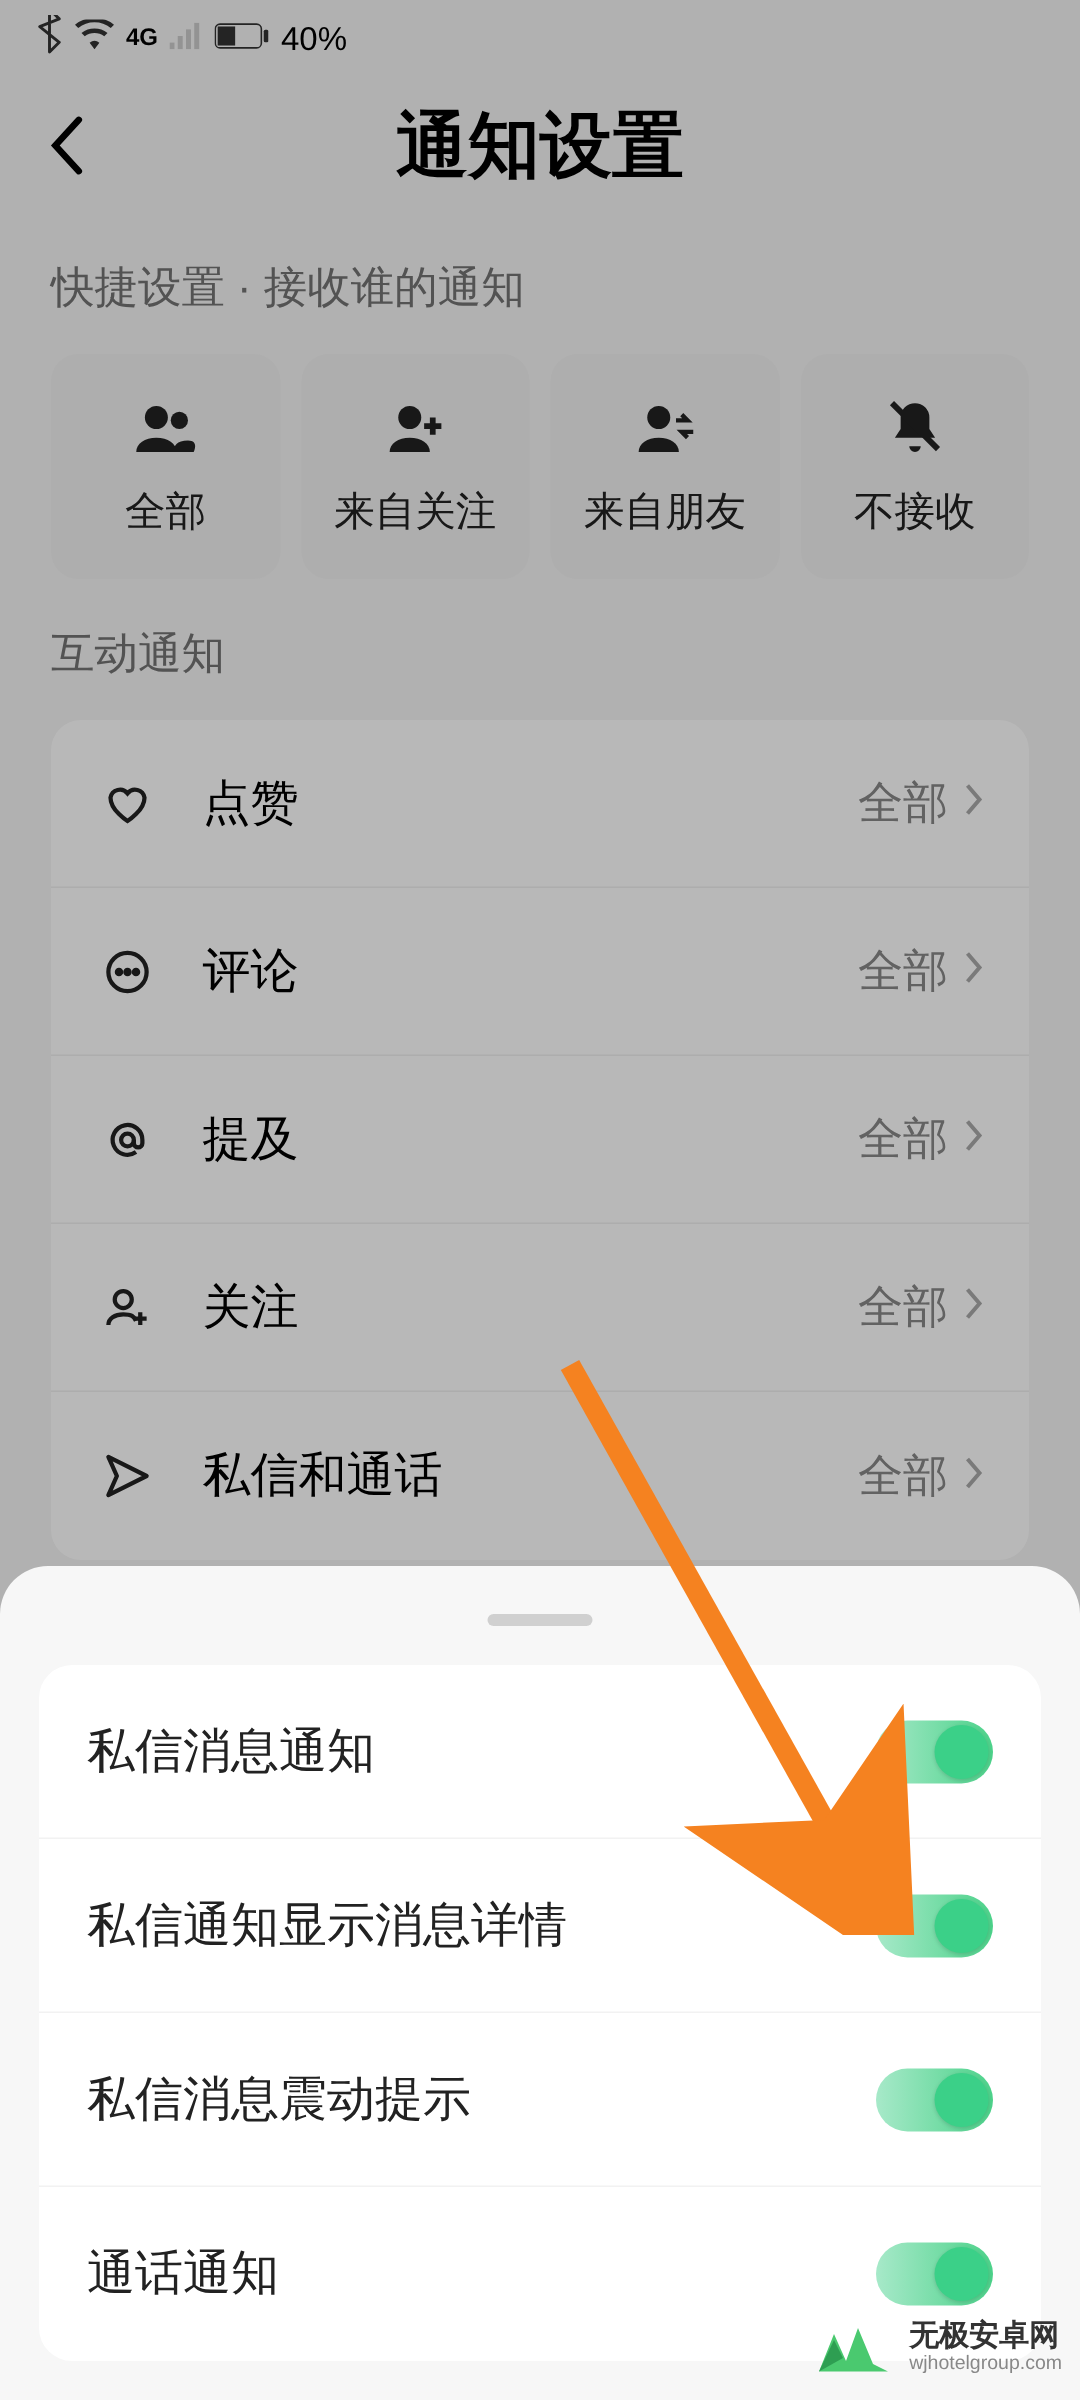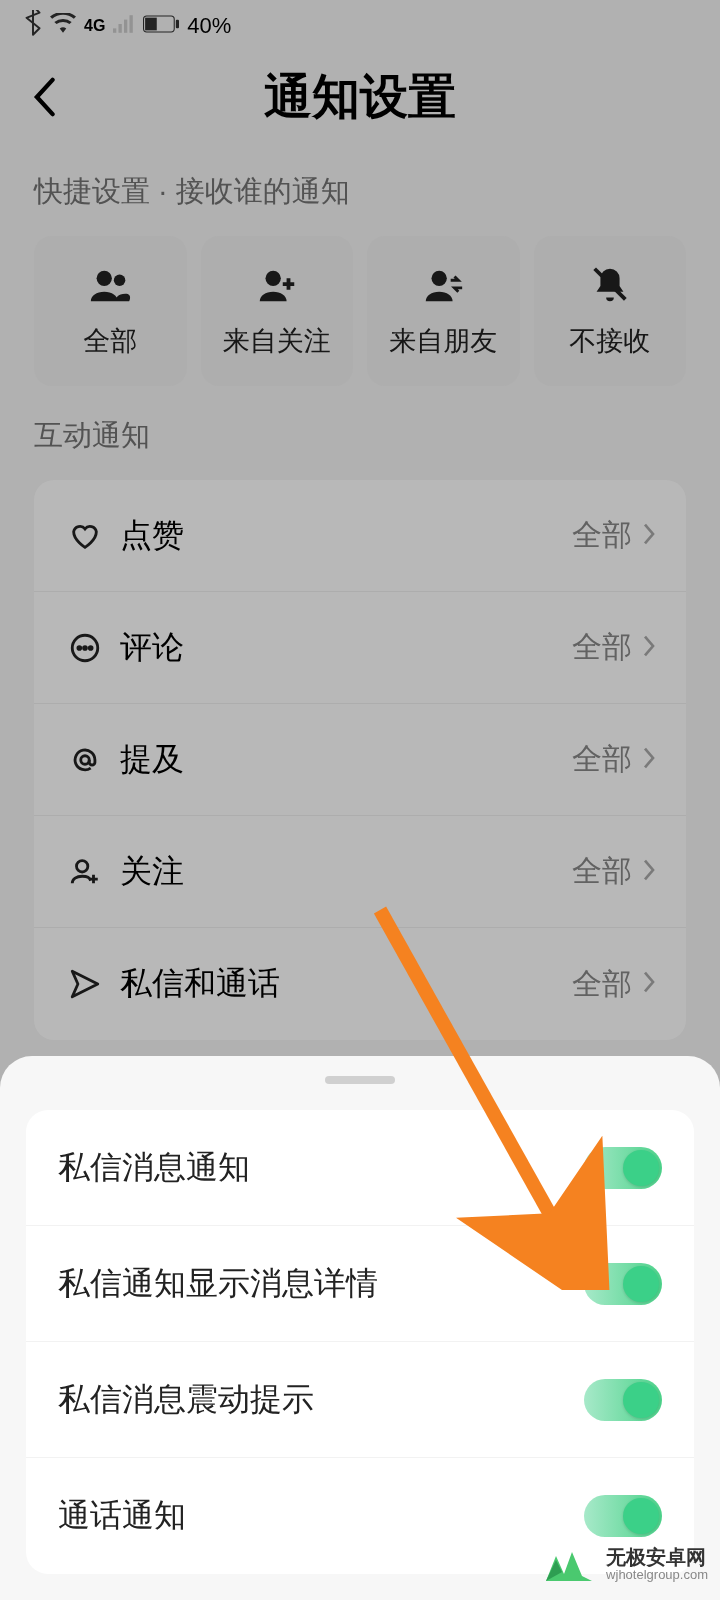--- a/index.html
+++ b/index.html
@@ -74,30 +74,30 @@
 }
 .list-item {
   height: 112px;
   display: flex;
   align-items: center;
   padding: 0 30px;
   border-bottom: 1px solid #f0f0f0;
 }
 .list-item:last-child { border-bottom: none; }
 .list-icon { width: 42px; display: flex; justify-content: center; }
-.list-label { font-size: 32px; margin-left: 14px; flex: 1; }
+.list-label { font-size: 32px; margin-left: 29px; flex: 1; }
 .list-value { font-size: 30px; color: #888; }
 .chevron { margin-left: 10px; }
 .bottom-sheet {
   position: absolute;
   left: 0; right: 0; bottom: 0;
   background: #f7f7f7;
   border-radius: 32px 32px 0 0;
   z-index: 10;
-  padding-top: 20px;
+  padding-top: 32px;
 }
 .drag-handle {
   width: 70px; height: 8px; background: #d0d0d0; border-radius: 4px;
   margin: 0 auto 26px;
 }
 .sheet-card {
   margin: 0 26px 26px;
   background: #fff;
   border-radius: 22px;
   overflow: hidden;

